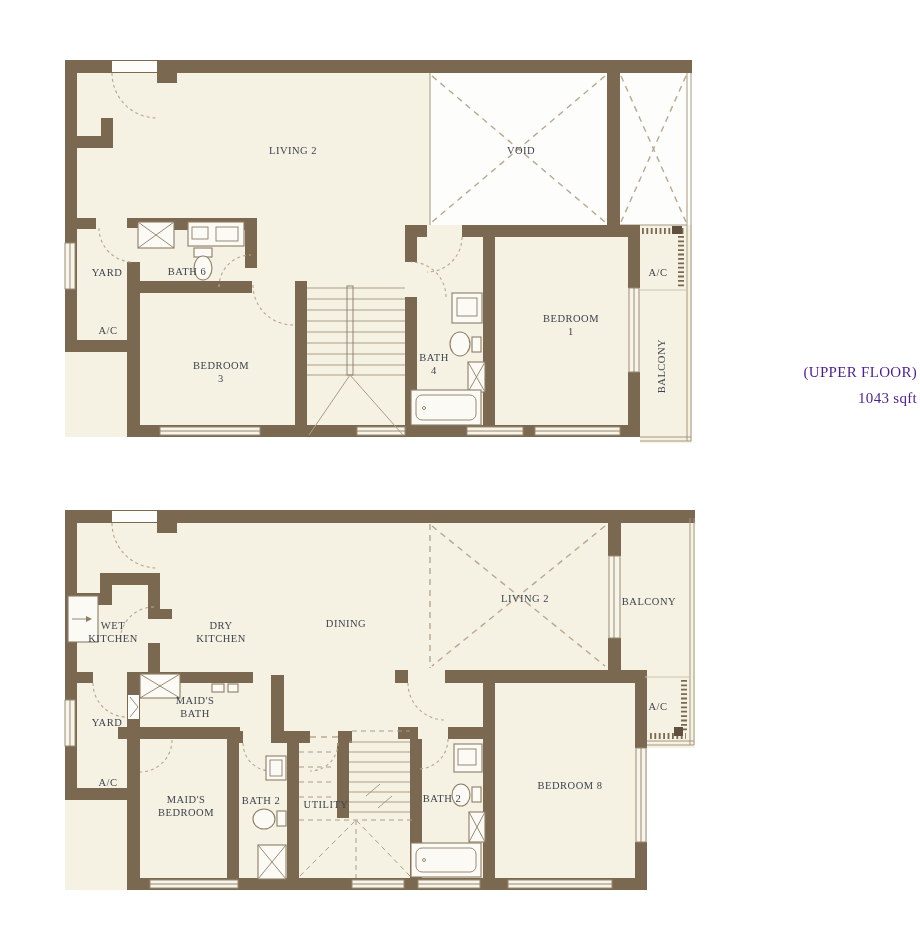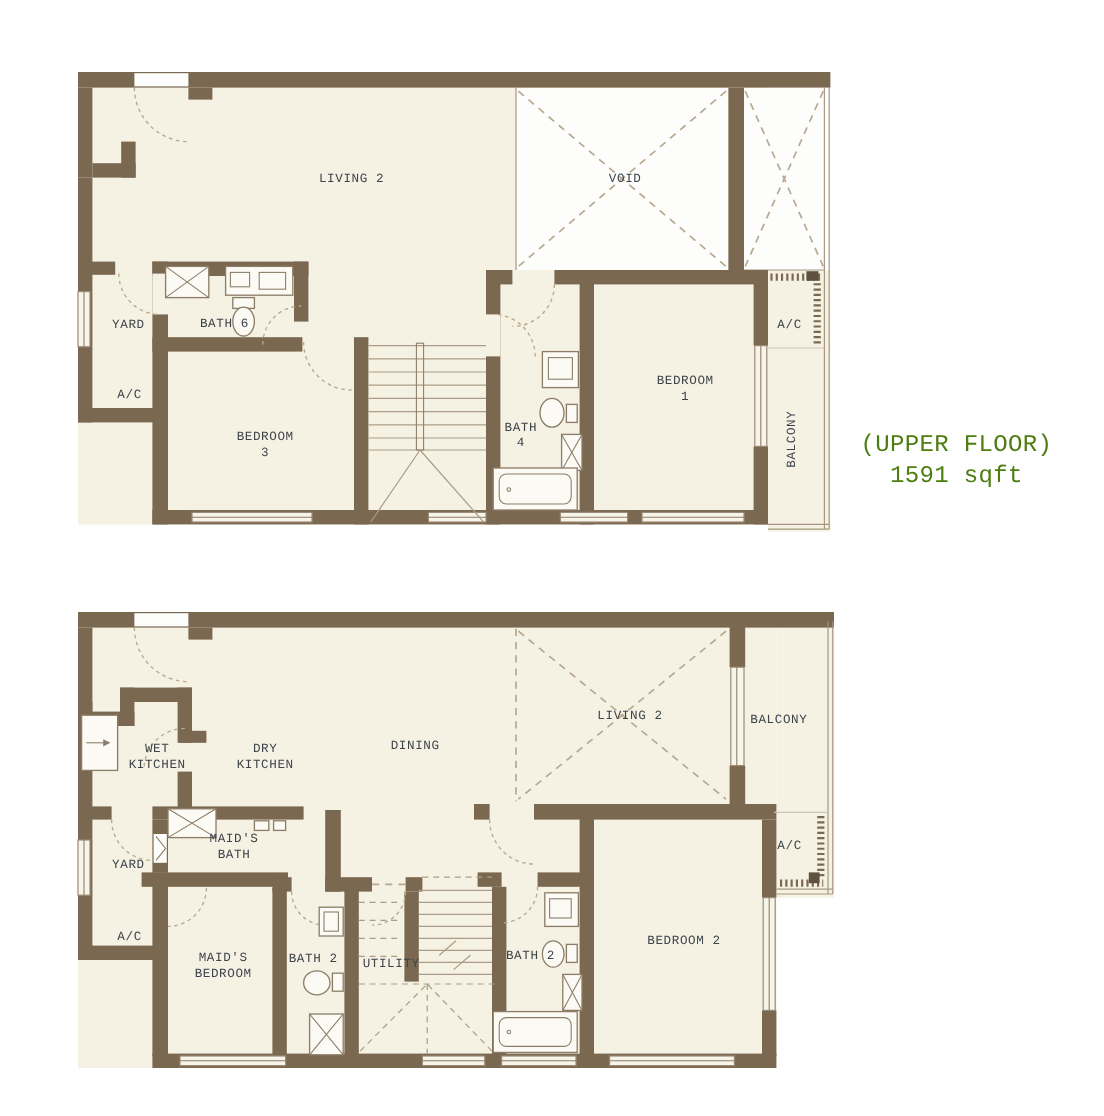--- a/index.html
+++ b/index.html
@@ -1,17 +1,17 @@
 <!DOCTYPE html>
 <html><head>
 <meta charset="utf-8">
 <style>
   html,body{margin:0;padding:0;background:#ffffff;}
   #page{position:relative;width:920px;height:930px;background:#ffffff;overflow:hidden;
-        font-family:Liberation Mono, monospace;}
+        font-family:Liberation Serif, serif;}
   #plan-svg{position:absolute;left:0;top:0;}
 
   
   .w   {fill:#7a6851;}
   .flr {fill:#f5f1e3;}
   .vf  {fill:#fdfdfb;}
   .ln  {stroke:#a79781;stroke-width:1;fill:none;}
   .lnl {stroke:#cfc4b0;stroke-width:1;fill:none;}
   .dsh {stroke:#b9a88f;stroke-width:1.4;fill:none;stroke-dasharray:6 5;}
   .door{stroke:#b9a88f;stroke-width:1.1;fill:none;stroke-dasharray:3 3;}
@@ -22,22 +22,22 @@
   .win {fill:#f7f4ea;stroke:#9b8b75;stroke-width:1;}
   .tick{stroke:#7a6851;stroke-width:6;stroke-dasharray:1.8 2.6;fill:none;}
   .post{fill:#5f5040;}
 
   
   .lbl{position:absolute;transform:translate(-50%,-50%);
        font-size:10.5px;letter-spacing:.5px;color:#3e444c;
        text-align:center;white-space:pre-line;line-height:13px;}
   .lbl.vert{transform:translate(-50%,-50%) rotate(-90deg);}
 
-  .areabox{position:absolute;width:240px;text-align:center;color:#4d7c0f;
-           font-size:20px;line-height:26px;letter-spacing:.3px;}
+  .areabox{position:absolute;width:240px;text-align:right;color:#4c1d95;
+           font-size:15px;line-height:26px;letter-spacing:.3px;}
 </style>
 </head>
 <body>
 
 <div id="page">
 
 <svg id="plan-svg" width="920" height="930" viewBox="0 0 920 930">
 
   <g>
 
@@ -350,38 +350,38 @@
 <div class="lbl" style="left:108px;top:330px">A/C</div>
 <div class="lbl" style="left:221px;top:372px">BEDROOM
 3</div>
 <div class="lbl" style="left:434px;top:364px">BATH
 4</div>
 <div class="lbl" style="left:571px;top:325px">BEDROOM
 1</div>
 <div class="lbl" style="left:658px;top:272px">A/C</div>
 <div class="lbl vert" style="left:661px;top:366px">BALCONY</div>
 
-<div class="lbl" style="left:131px;top:632px">WET
+<div class="lbl" style="left:113px;top:632px">WET
 KITCHEN</div>
 <div class="lbl" style="left:221px;top:632px">DRY
 KITCHEN</div>
 <div class="lbl" style="left:346px;top:623px">DINING</div>
 <div class="lbl" style="left:525px;top:598px">LIVING 2</div>
 <div class="lbl" style="left:649px;top:601px">BALCONY</div>
 <div class="lbl" style="left:107px;top:722px">YARD</div>
 <div class="lbl" style="left:195px;top:707px">MAID'S
 BATH</div>
 <div class="lbl" style="left:108px;top:782px">A/C</div>
 <div class="lbl" style="left:186px;top:806px">MAID'S
 BEDROOM</div>
 <div class="lbl" style="left:261px;top:800px">BATH 2</div>
 <div class="lbl" style="left:326px;top:804px">UTILITY</div>
 <div class="lbl" style="left:442px;top:798px">BATH 2</div>
-<div class="lbl" style="left:570px;top:785px">BEDROOM 2</div>
+<div class="lbl" style="left:570px;top:785px">BEDROOM 8</div>
 <div class="lbl" style="left:658px;top:706px">A/C</div>
 
 <div class="areabox" style="left:677px;top:359px">
   <div>(UPPER FLOOR)</div>
-  <div>1591 sqft</div>
+  <div>1043 sqft</div>
 </div>
 
 
 </div>
 
 </body></html>

